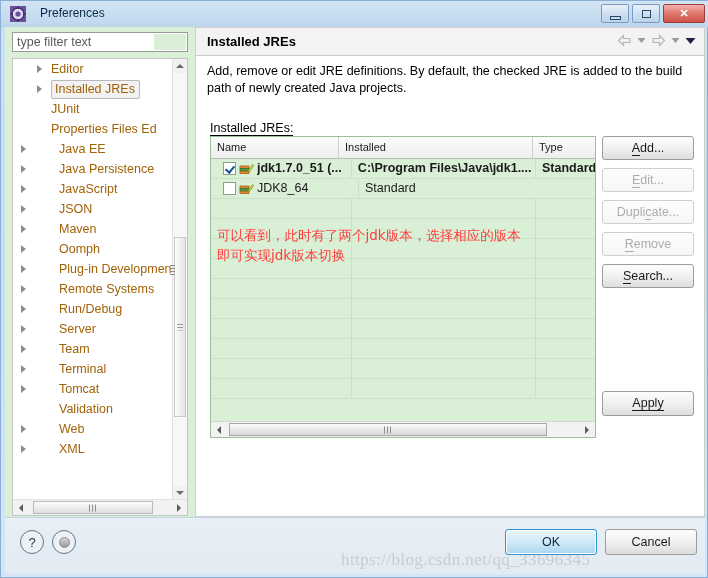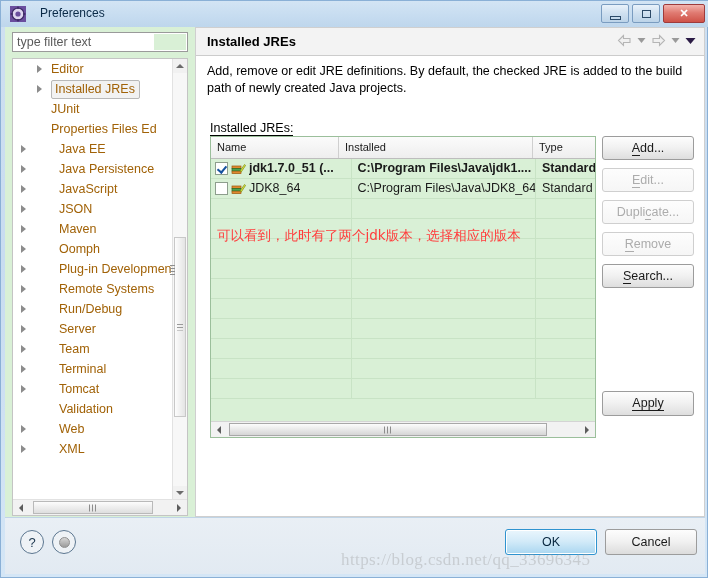--- a/index.html
+++ b/index.html
@@ -379,21 +379,21 @@
   }
   .td {
     font-size: 12.5px;
     line-height: 19px;
     box-sizing: border-box;
     border-right: 1px solid #c8e3c5;
     white-space: nowrap;
     overflow: hidden;
     color: #1a1a1a;
   }
-  .td.c0 { width: 148px; padding-left: 4px; display: flex; align-items: center; gap: 3px; }
+  .td.c0 { width: 148px; padding-left: 12px; display: flex; align-items: center; gap: 3px; }
   .td.c1 { width: 194px; padding-left: 6px; }
   .td.c2 { width: 62px; padding-left: 6px; border-right: 0; }
   .tr.bold .td { font-weight: bold; }
 
   .chk {
     width: 13px; height: 13px;
     border: 1px solid #8d9e8d;
     background: #ffffff;
     box-sizing: border-box;
     position: relative;
@@ -752,21 +752,20 @@
               <div class="td c0">
                 <div class="chk"></div>
                 <span class="jre-icon"><svg width="15" height="14" viewBox="0 0 15 14">
                     <rect x="1" y="4" width="9" height="2.4" fill="#e08a2e" stroke="#9a5a10" stroke-width="0.7"></rect>
                     <rect x="1" y="6.6" width="9" height="2.4" fill="#4fa34f" stroke="#226b22" stroke-width="0.7"></rect>
                     <rect x="1" y="9.2" width="9" height="2.4" fill="#e08a2e" stroke="#9a5a10" stroke-width="0.7"></rect>
                     <path d="M9 9 L13.5 2.5 L14.6 3.4 L10.3 9.9 Z" fill="#d9e84a" stroke="#7d8a13" stroke-width="0.7"></path>
                   </svg></span>
                 <span class="name-txt">JDK8_64</span>
               </div>
-              <div class="td c1">C:\Program Files\Java\JDK8_64</div>
               <div class="td c2">Standard</div>
             </div>
             <div class="tr">
               <div class="td c0">&nbsp;</div>
               <div class="td c1">&nbsp;</div>
               <div class="td c2">&nbsp;</div>
             </div>
             <div class="tr">
               <div class="td c0">&nbsp;</div>
               <div class="td c1">&nbsp;</div>
@@ -809,20 +808,21 @@
             </div>
             <div class="tr">
               <div class="td c0">&nbsp;</div>
               <div class="td c1">&nbsp;</div>
               <div class="td c2">&nbsp;</div>
             </div>
           </div>
 
         <div class="annot">
           <div>可以看到，此时有了两个jdk版本，选择相应的版本</div>
+          <div>即可实现jdk版本切换</div>
         </div>
 
         <div class="tbl-hscroll">
           <div class="hs-left">
               <i></i>
             </div>
           <div class="tbl-hthumb">
             <div class="hthumb-grip"></div>
           </div>
           <div class="hs-right">

